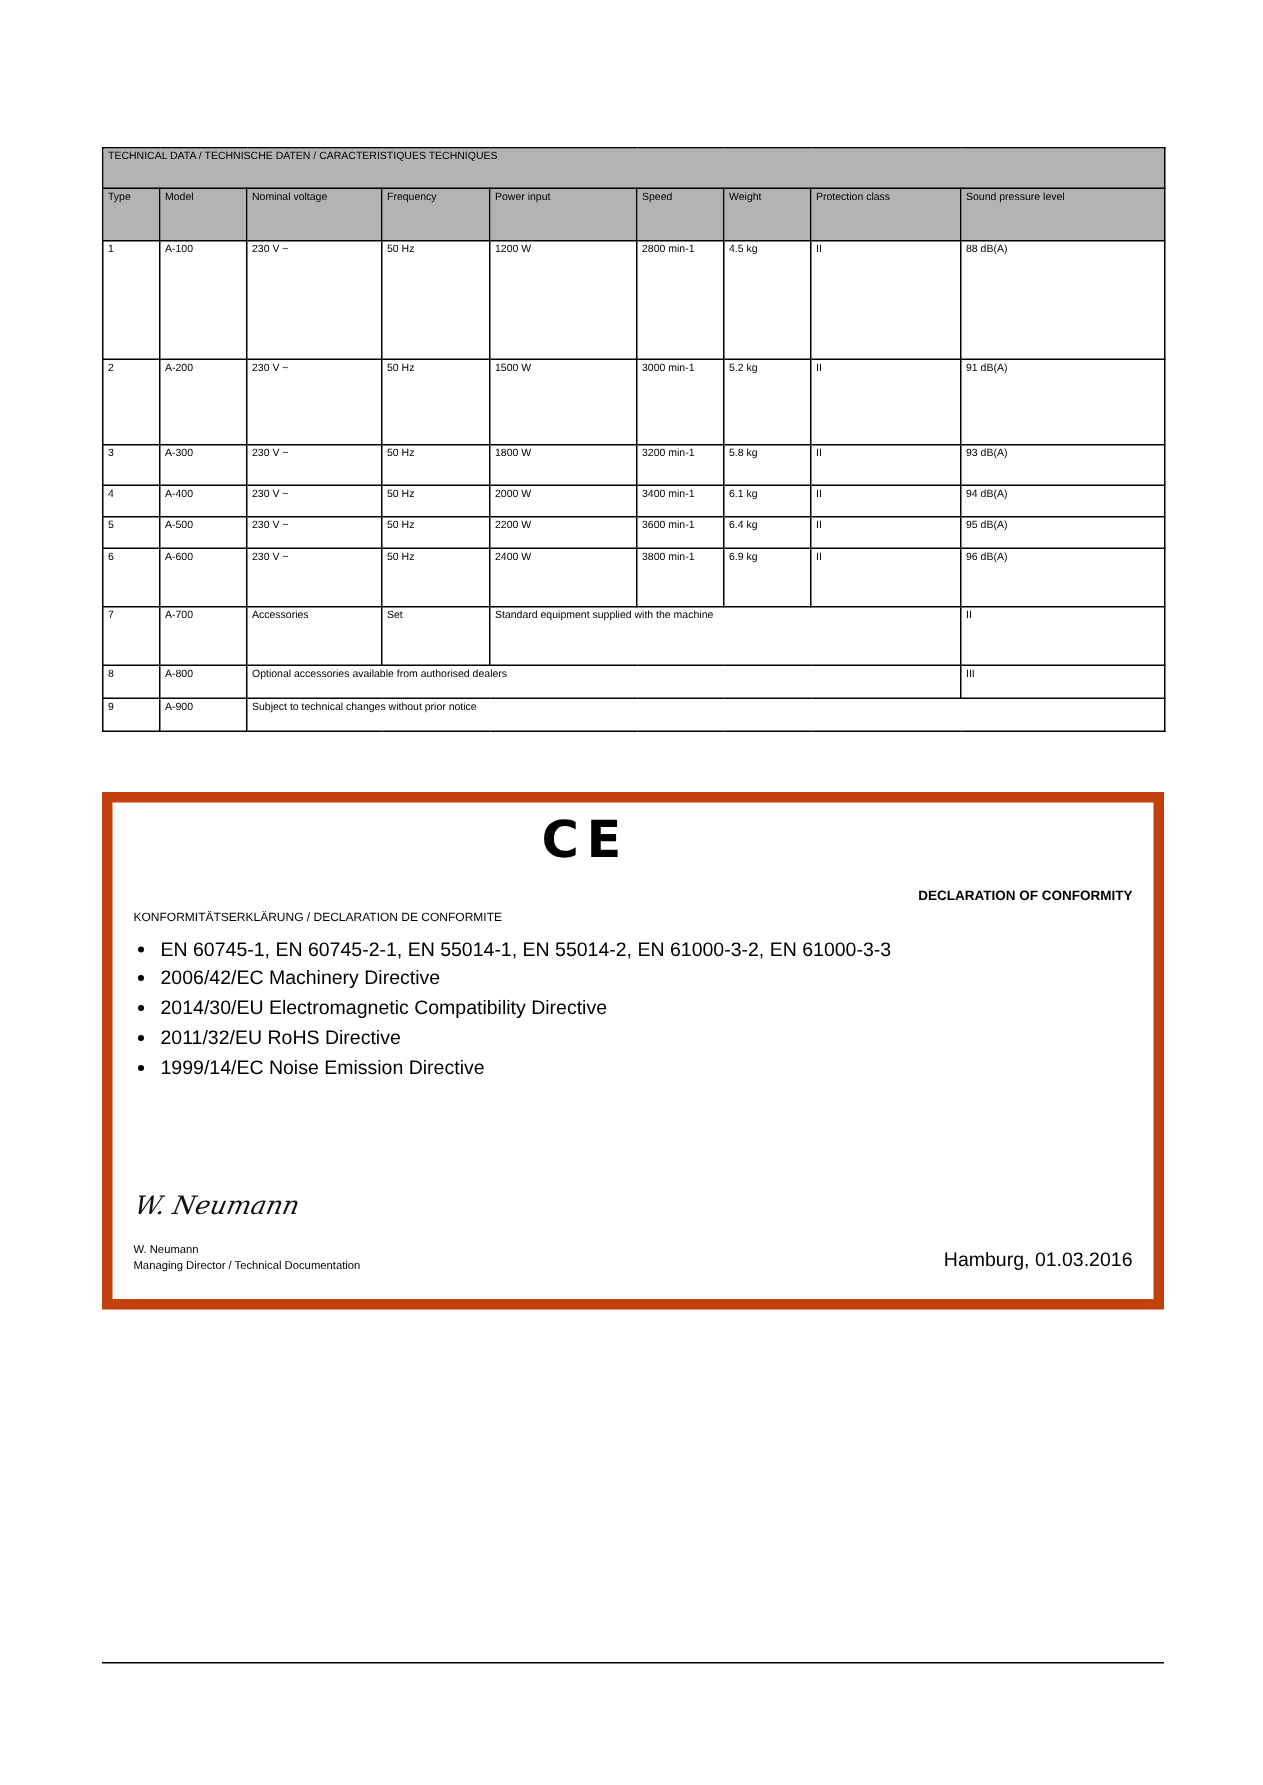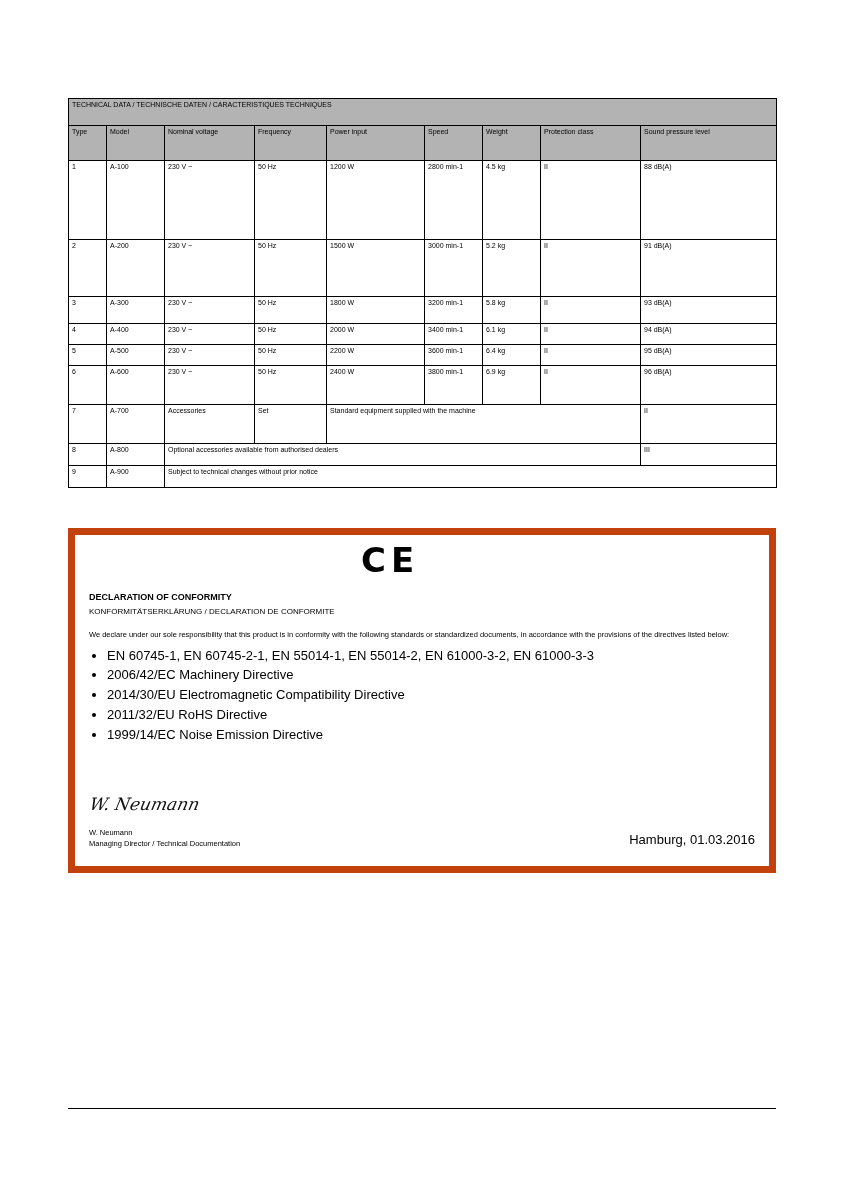--- a/index.html
+++ b/index.html
@@ -86,21 +86,21 @@
     font-size: 34px;
     letter-spacing: 5px;
     font-family: "DejaVu Sans", sans-serif;
     font-weight: 600;
     line-height: 1;
   }
   .decl-title {
     margin-top: 46px;
     font-size: 9px;
     font-weight: bold;
-    text-align: left;
+    text-align: right;
   }
   .decl-sub {
     font-size: 8px;
     text-align: left;
     margin-top: 2px;
   }
   .decl-para {
     margin-top: 12px;
     font-size: 7.5px;
   }
@@ -288,21 +288,20 @@
     </tbody>
   </table>
 
   <div class="decl-box">
     <div class="decl-inner">
       <div class="ce-mark">CE</div>
 
       <div class="decl-title">DECLARATION OF CONFORMITY</div>
       <div class="decl-sub">KONFORMITÄTSERKLÄRUNG / DECLARATION DE CONFORMITE</div>
 
-      <div class="decl-para">We declare under our sole responsibility that this product is in conformity with the following standards or standardized documents, in accordance with the provisions of the directives listed below:</div>
 
       <ul class="decl-list">
         <li>EN 60745-1, EN 60745-2-1, EN 55014-1, EN 55014-2, EN 61000-3-2, EN 61000-3-3</li>
         <li>2006/42/EC  Machinery Directive</li>
         <li>2014/30/EU  Electromagnetic Compatibility Directive</li>
         <li>2011/32/EU  RoHS Directive</li>
         <li>1999/14/EC  Noise Emission Directive</li>
       </ul>
 
       <div class="sign-block">

